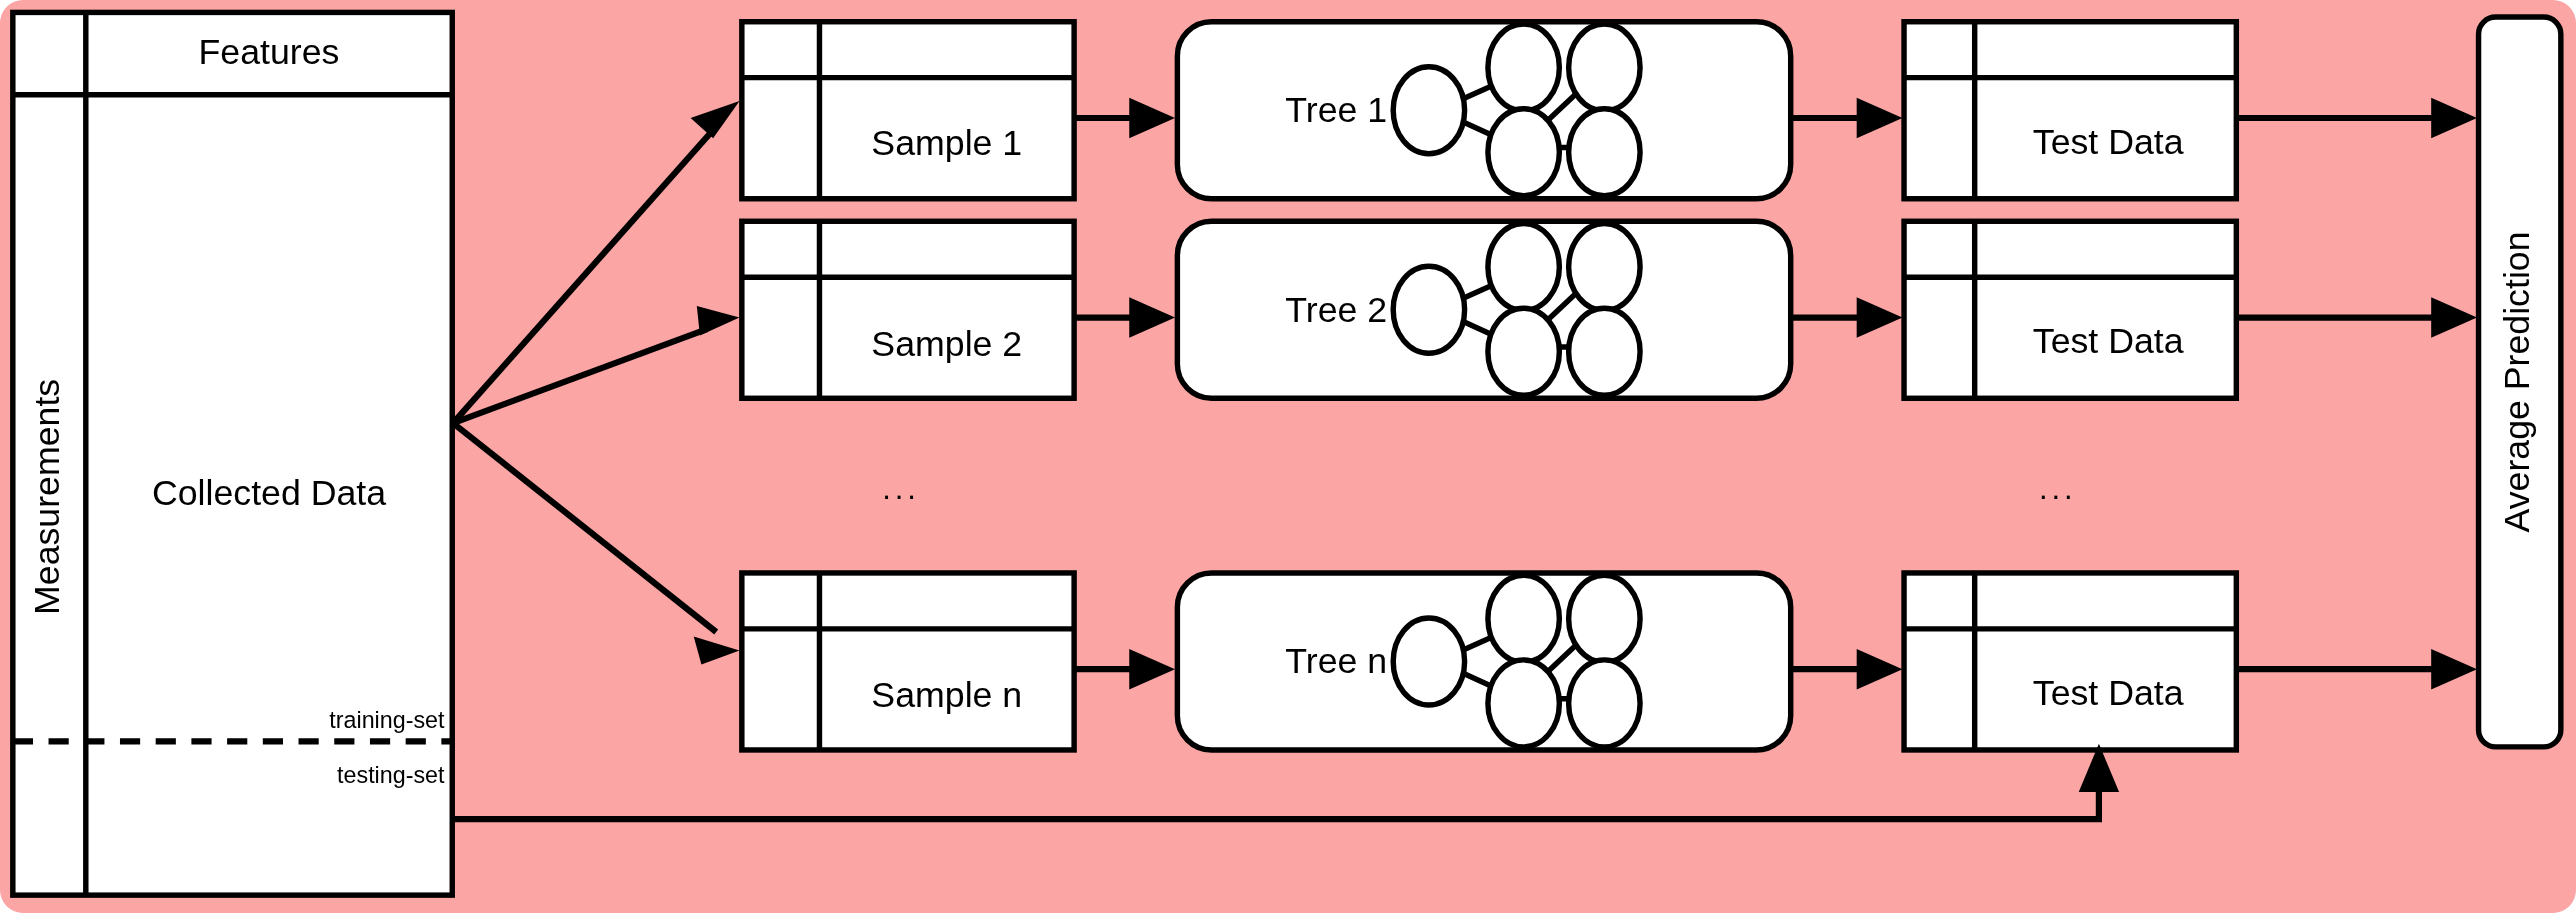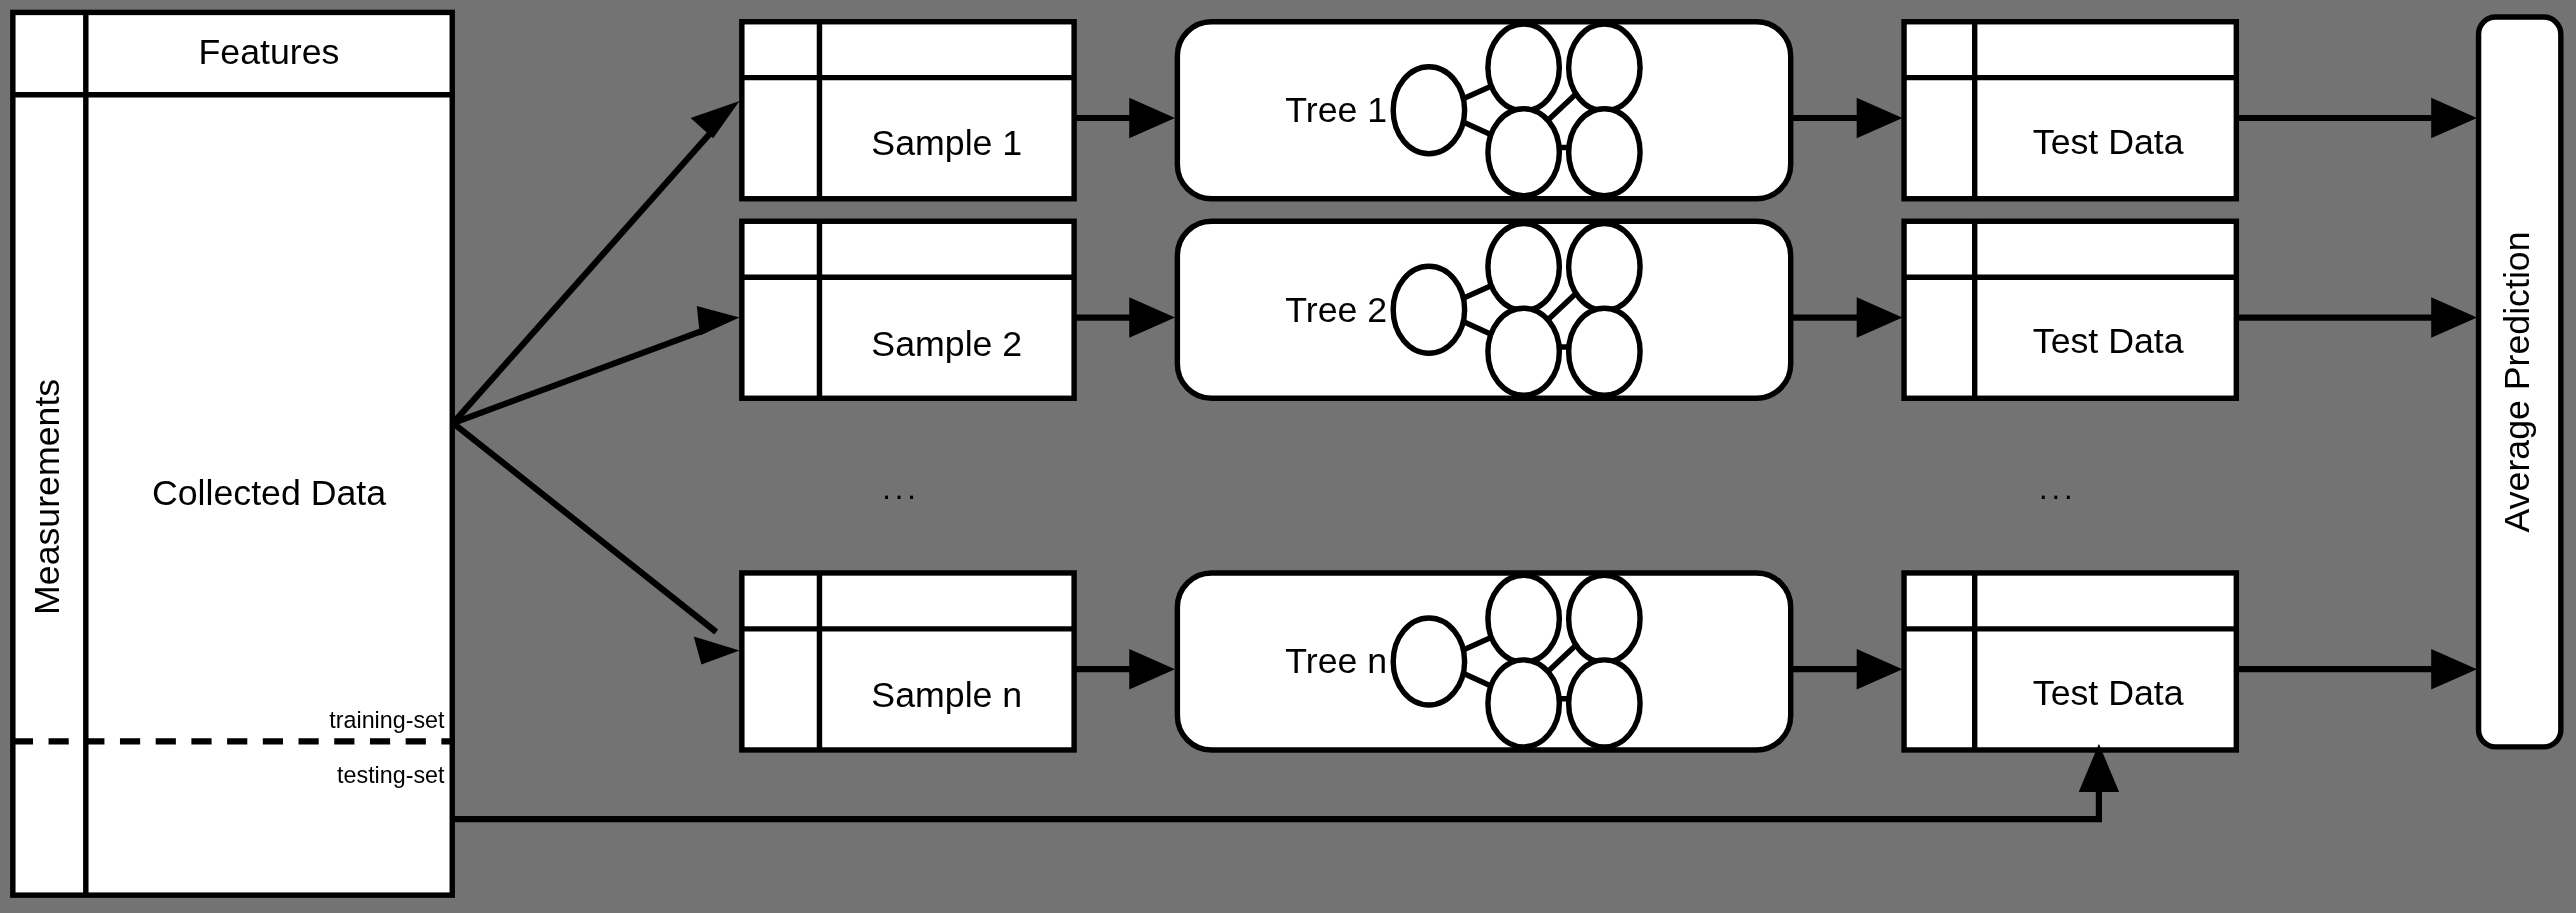--- a/index.html
+++ b/index.html
@@ -4,22 +4,23 @@
 <style>
   html, body {
     margin: 0;
     padding: 0;
     background: #ffffff;
   }
   #canvas {
     position: relative;
     width: 2576px;
     height: 913px;
-    background: #737373;
+    background: #fca5a5;
     font-family: "Liberation Sans", sans-serif;
+    border-radius: 23px;
   }
   svg#diagram {
     position: absolute;
     top: 0;
     left: 0;
     width: 2576px;
     height: 913px;
   }
   .stroke {
     fill: none;

